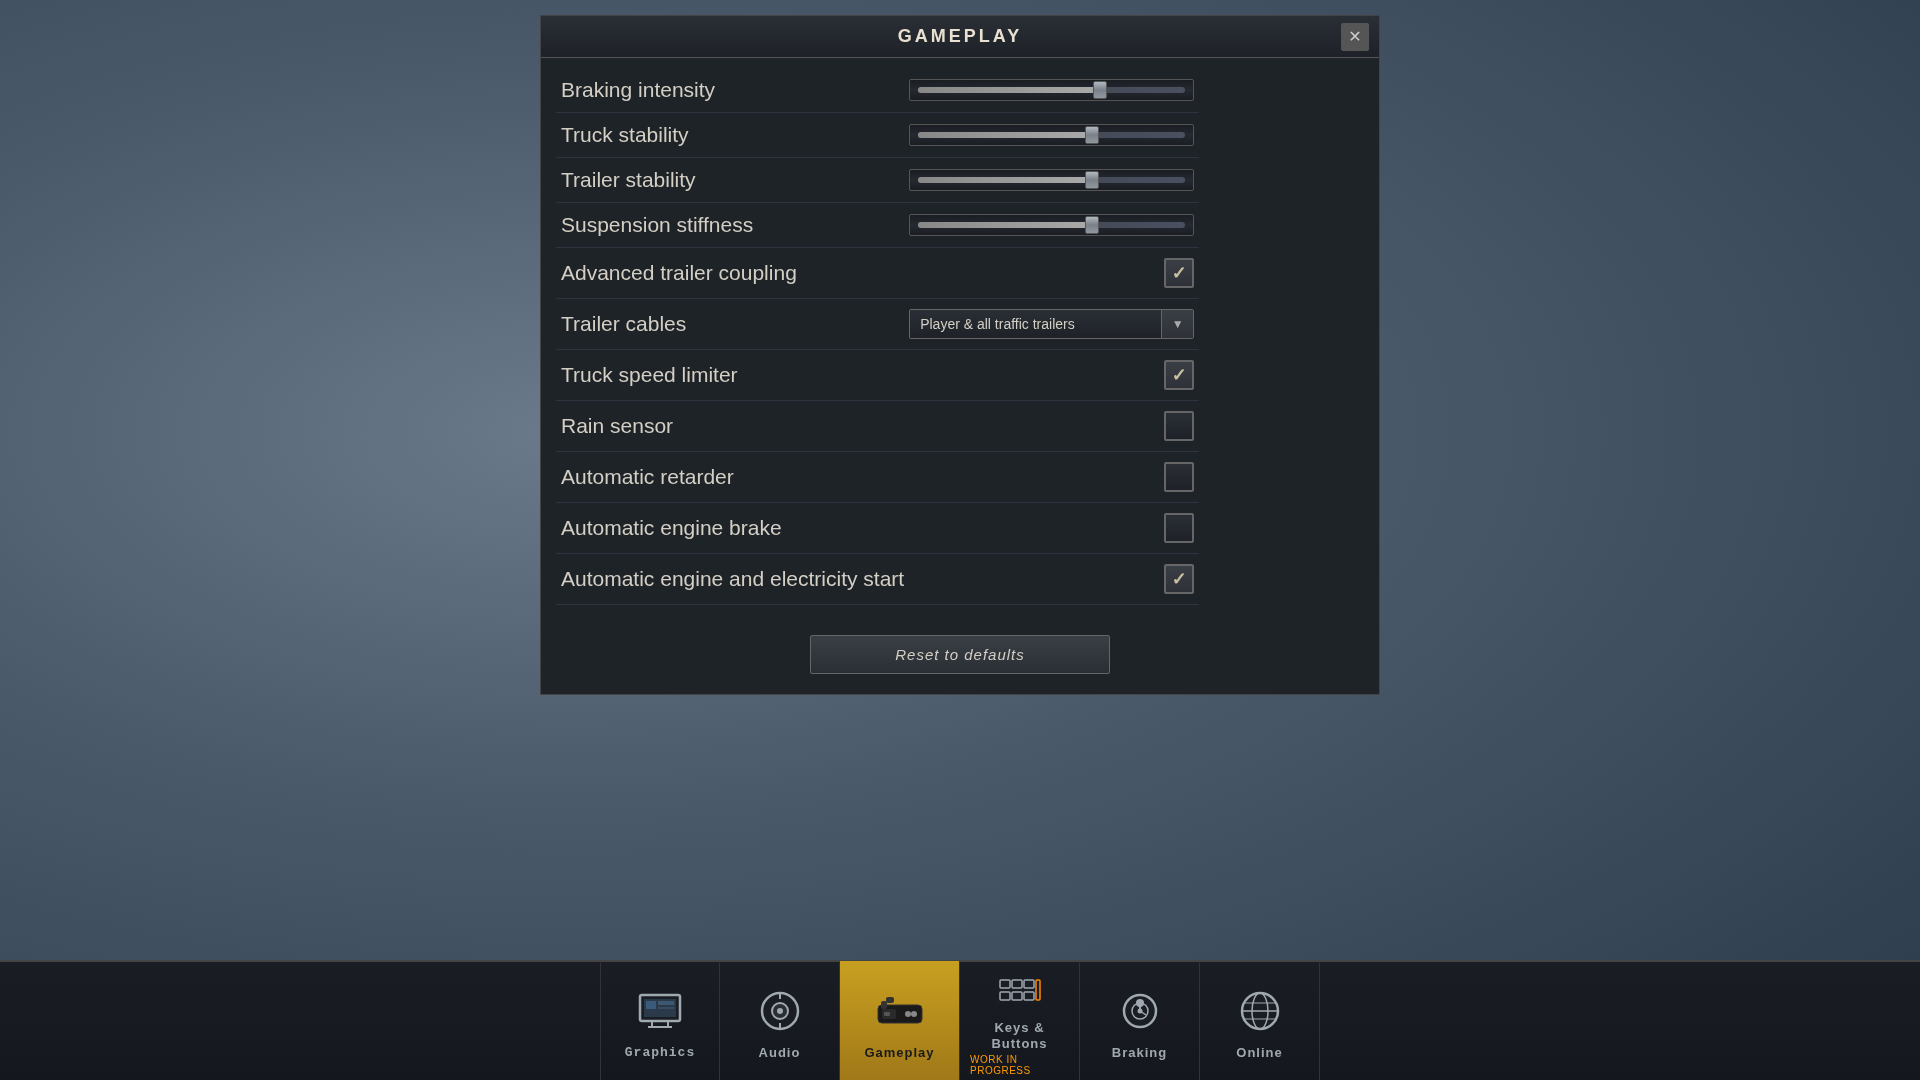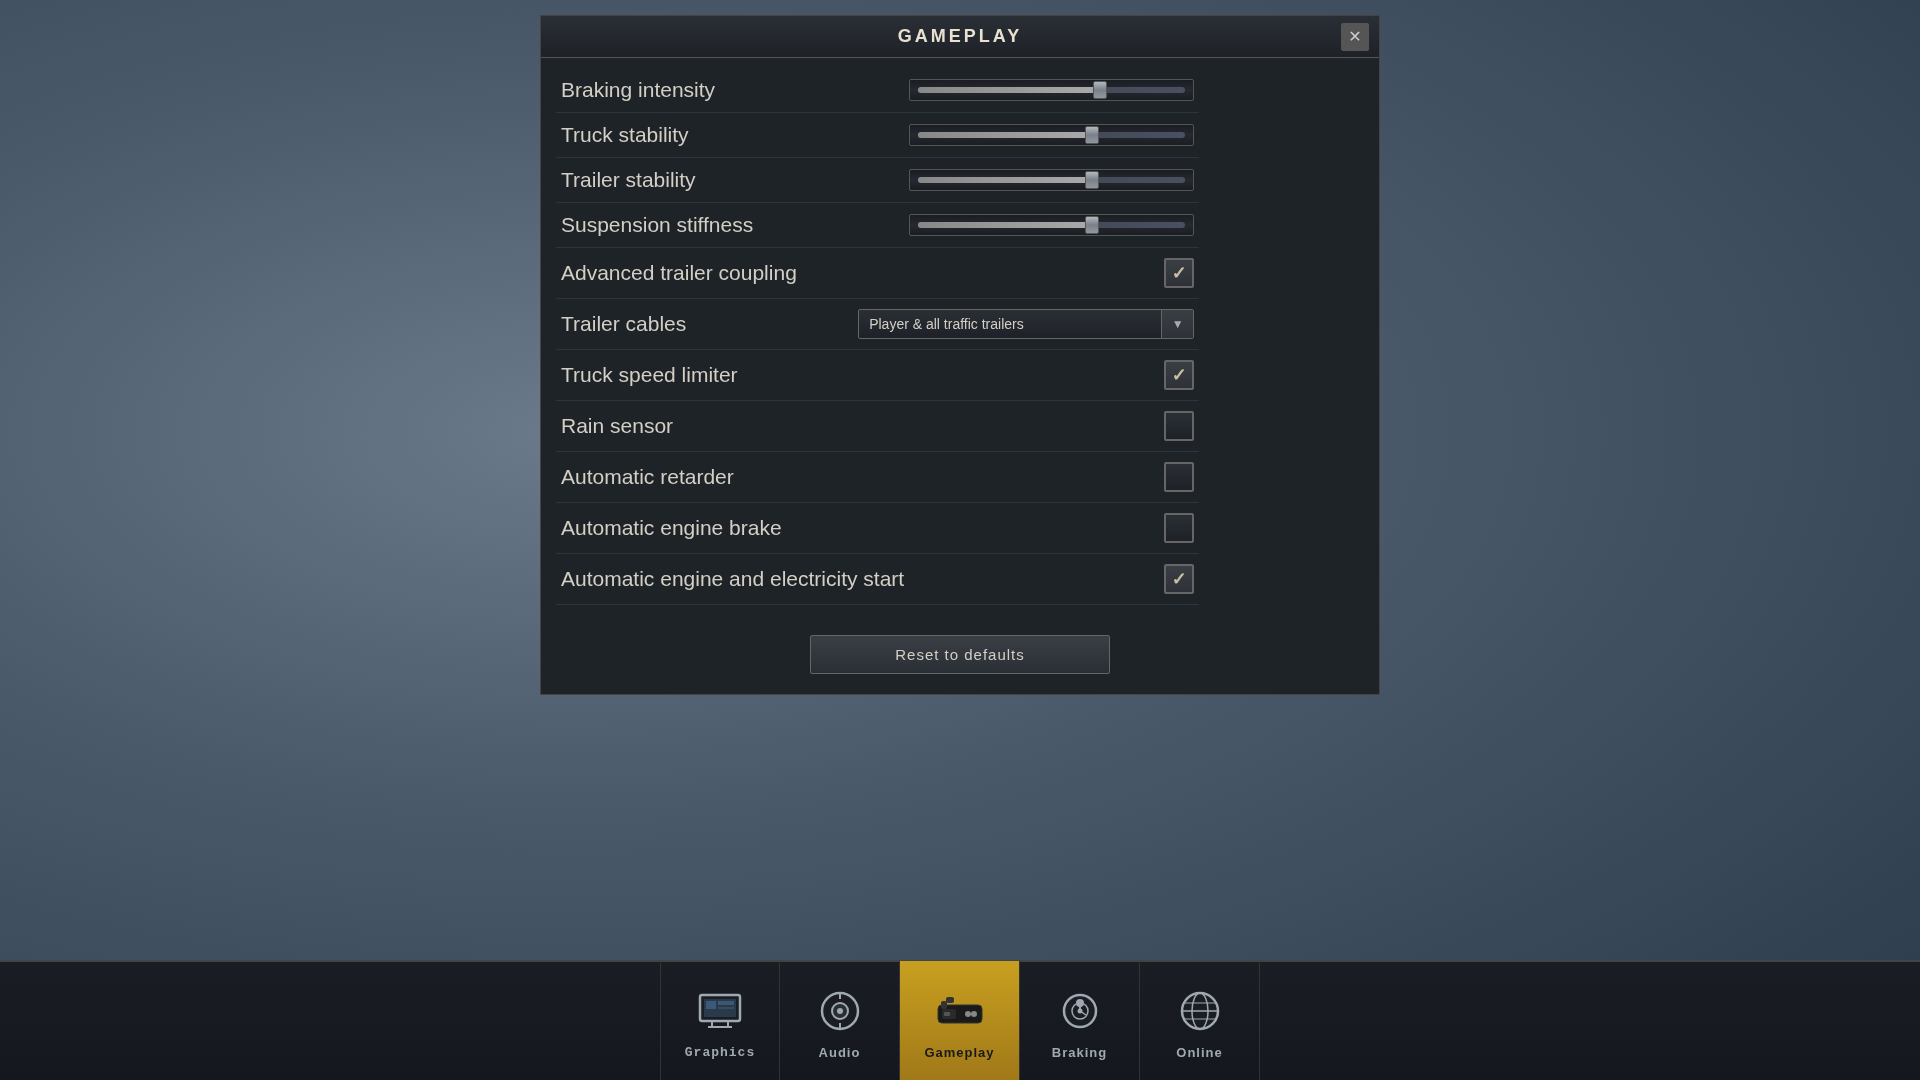--- a/index.html
+++ b/index.html
@@ -174,21 +174,21 @@
       color: #c8c0a0;
       font-size: 18px;
       font-weight: bold;
       line-height: 1;
     }
 
     
     .dropdown-control {
       display: flex;
       align-items: center;
-      width: 336px;
+      width: 285px;
       height: 30px;
       background: linear-gradient(180deg, #2a2e35 0%, #1e2228 100%);
       border: 1px solid #666;
       border-radius: 2px;
       cursor: pointer;
     }
 
     .dropdown-text {
       flex: 1;
       color: #d4cfc5;
@@ -218,20 +218,21 @@
     .reset-btn {
       background: linear-gradient(180deg, #3a3e45 0%, #2a2e35 100%);
       border: 1px solid #666;
       color: #d4cfc5;
       font-size: 15px;
       padding: 10px 60px;
       cursor: pointer;
       border-radius: 2px;
       letter-spacing: 1px;
       width: 300px;
+      font-style: italic;
     }
 
     
     .bottom-nav {
       position: absolute;
       bottom: 0;
       left: 0;
       right: 0;
       height: 120px;
       background: linear-gradient(180deg, #1a1e24 0%, #14181e 100%);
@@ -476,20 +477,35 @@
           <rect x="8" y="25" width="6" height="4" rx="1" fill="#555"></rect>
           <circle cx="32" cy="27" r="3" fill="#888"></circle>
           <circle cx="38" cy="27" r="3" fill="#888"></circle>
           <rect x="5" y="14" width="6" height="8" rx="2" fill="#333"></rect>
           <rect x="10" y="10" width="8" height="6" rx="2" fill="#333"></rect>
         </svg>
       </div>
       <span class="nav-label">Gameplay</span>
     </div>
 
+    <div class="nav-item">
+      <div class="nav-icon">
+        <svg width="48" height="48" viewBox="0 0 48 48" fill="none">
+          <rect x="4" y="14" width="10" height="8" rx="1" stroke="#a0a8b0" stroke-width="1.5" fill="#1a1e24"></rect>
+          <rect x="16" y="14" width="10" height="8" rx="1" stroke="#a0a8b0" stroke-width="1.5" fill="#1a1e24"></rect>
+          <rect x="28" y="14" width="10" height="8" rx="1" stroke="#a0a8b0" stroke-width="1.5" fill="#1a1e24"></rect>
+          <rect x="4" y="26" width="10" height="8" rx="1" stroke="#a0a8b0" stroke-width="1.5" fill="#1a1e24"></rect>
+          <rect x="16" y="26" width="10" height="8" rx="1" stroke="#a0a8b0" stroke-width="1.5" fill="#1a1e24"></rect>
+          <rect x="28" y="26" width="10" height="8" rx="1" stroke="#a0a8b0" stroke-width="1.5" fill="#1a1e24"></rect>
+          <rect x="40" y="14" width="4" height="20" rx="1" stroke="#ff8800" stroke-width="1.5" fill="#1a1e24"></rect>
+        </svg>
+      </div>
+      <span class="nav-label" style="text-align:center;line-height:1.2">Keys &amp;<br>Buttons</span>
+      <span class="nav-sublabel">WORK IN PROGRESS</span>
+    </div>
 
     <div class="nav-item">
       <div class="nav-icon">
         <svg width="48" height="48" viewBox="0 0 48 48" fill="none">
           <circle cx="24" cy="24" r="16" stroke="#a0a8b0" stroke-width="2.5" fill="#1a1e24"></circle>
           <circle cx="24" cy="16" r="4" fill="#a0a8b0"></circle>
           <circle cx="24" cy="24" r="8" stroke="#a0a8b0" stroke-width="1.5" fill="none"></circle>
           <line x1="24" y1="16" x2="24" y2="24" stroke="#a0a8b0" stroke-width="2"></line>
           <line x1="24" y1="24" x2="30" y2="28" stroke="#a0a8b0" stroke-width="1.5"></line>
           <circle cx="24" cy="24" r="2.5" fill="#a0a8b0"></circle>

